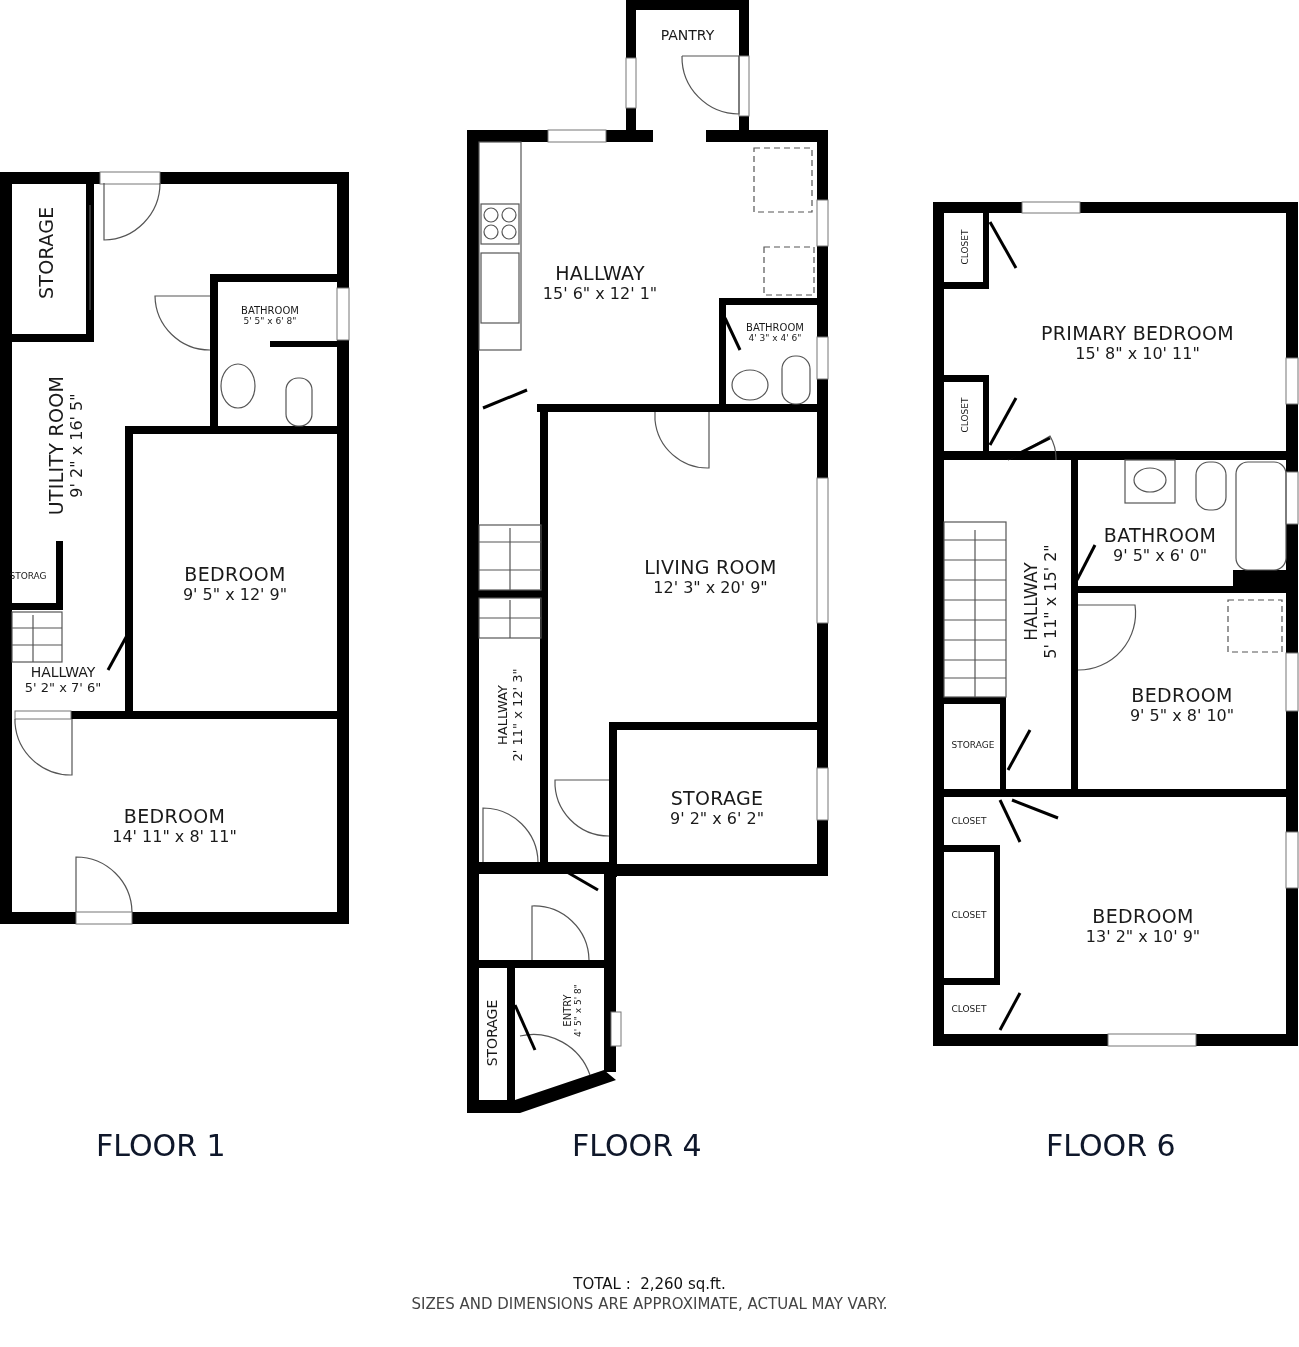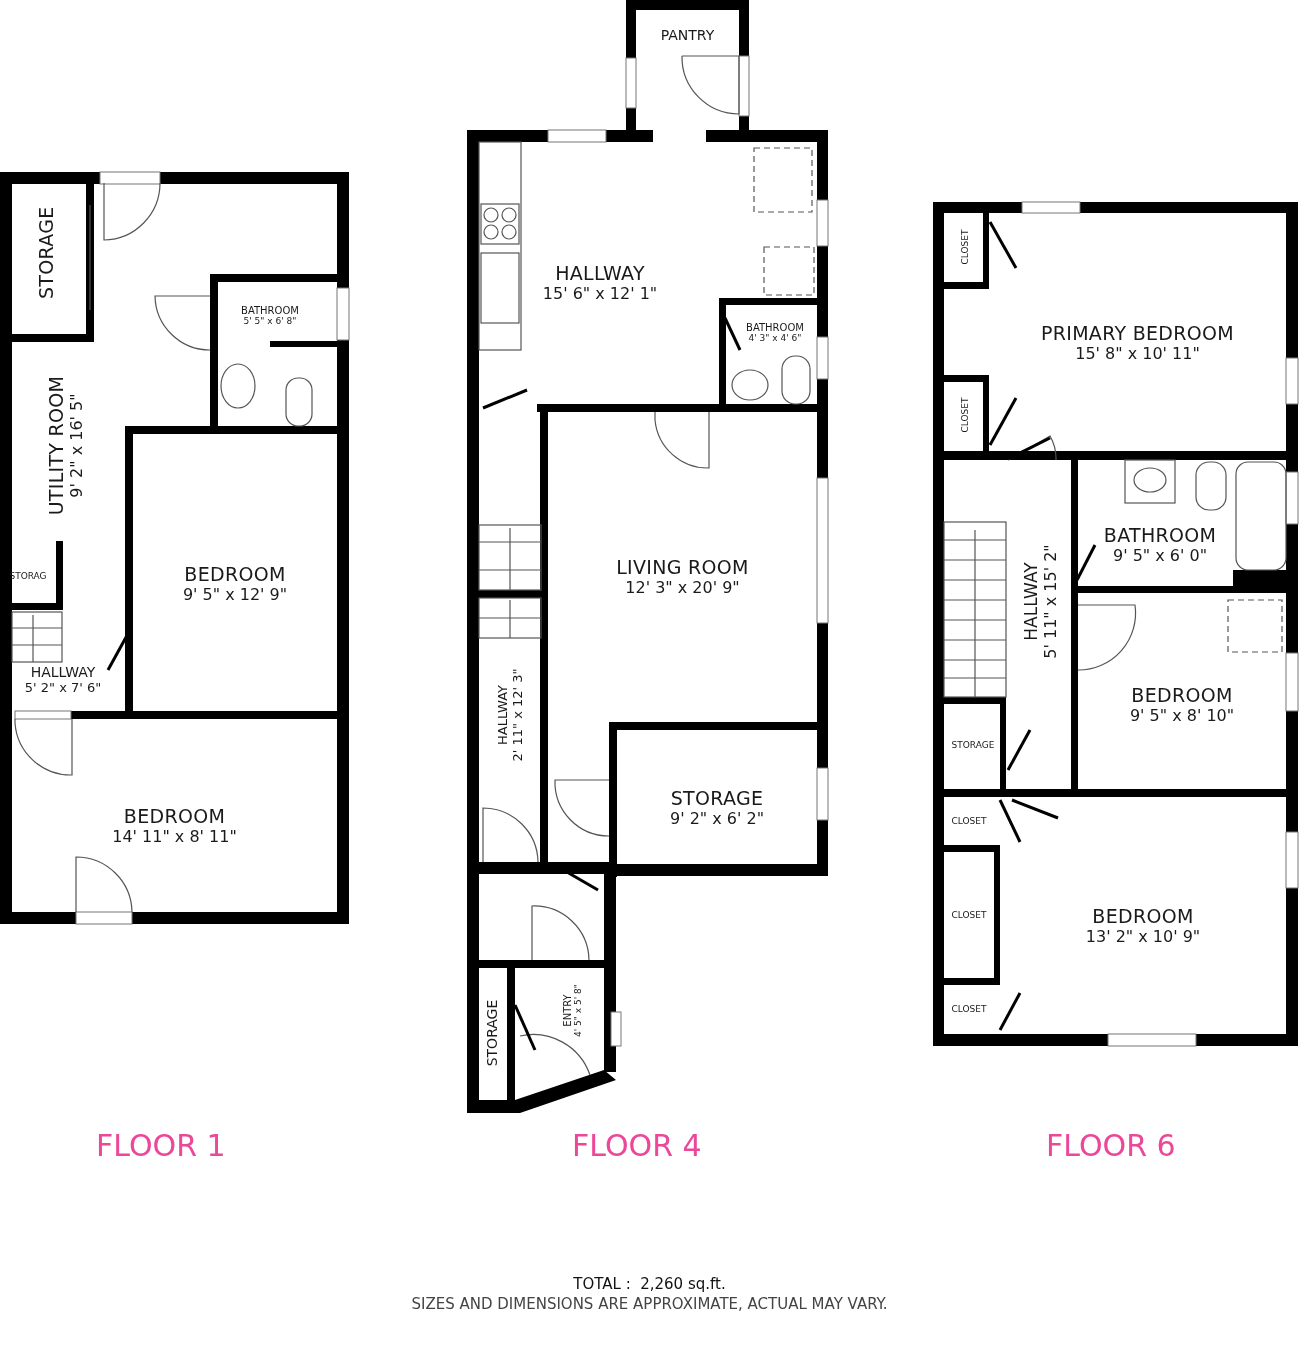--- a/index.html
+++ b/index.html
@@ -5,21 +5,21 @@
   html, body { margin:0; padding:0; background:#ffffff; }
   body { width:1299px; height:1347px; position:relative; overflow:hidden; font-family:"DejaVu Sans", sans-serif; color:#111; }
   svg.plan { position:absolute; left:0; top:0; }
   .lbl { position:absolute; text-align:center; white-space:nowrap; color:#1a1a1a; }
   .room-name { font-size:19px; letter-spacing:0.3px; }
   .room-dim { font-size:16px; }
   .small-name { font-size:10px; }
   .small-dim { font-size:9px; }
   .tiny { font-size:9px; }
   .rot { transform-origin:center center; }
-  .floor-title { position:absolute; font-size:30px; color:#ec4899; white-space:nowrap; }
+  .floor-title { position:absolute; font-size:30px; color:#0f172a; white-space:nowrap; }
   .summary { position:absolute; left:0; width:1299px; text-align:center; font-size:15px; color:#111; line-height:20px; }
   .disclaimer { color:#444; }
 </style>
 </head>
 <body>
 
 <svg class="plan" width="1299" height="1347" viewBox="0 0 1299 1347">
   <g fill="#000">
 
     <rect x="0" y="172" width="349" height="12"></rect>
@@ -201,21 +201,21 @@
 
 <div class="lbl room-dim" style="left:636px;top:27px;width:103px;font-size:14px;">PANTRY</div>
 <div class="lbl" style="left:520px;top:262px;width:160px;">
   <div class="room-name">HALLWAY</div>
   <div class="room-dim">15' 6" x 12' 1"</div>
 </div>
 <div class="lbl" style="left:728px;top:322px;width:94px;">
   <div class="small-name">BATHROOM</div>
   <div class="small-dim">4' 3" x 4' 6"</div>
 </div>
-<div class="lbl" style="left:548px;top:556px;width:269px;">
+<div class="lbl" style="left:576px;top:556px;width:269px;">
   <div class="room-name">LIVING ROOM</div>
   <div class="room-dim">12' 3" x 20' 9"</div>
 </div>
 <div class="lbl rot" style="left:450px;top:700px;width:120px;transform:rotate(-90deg);">
   <div class="room-dim" style="font-size:13px;">HALLWAY</div>
   <div class="room-dim" style="font-size:13px;">2' 11" x 12' 3"</div>
 </div>
 <div class="lbl" style="left:617px;top:787px;width:200px;">
   <div class="room-name">STORAGE</div>
   <div class="room-dim">9' 2" x 6' 2"</div>

